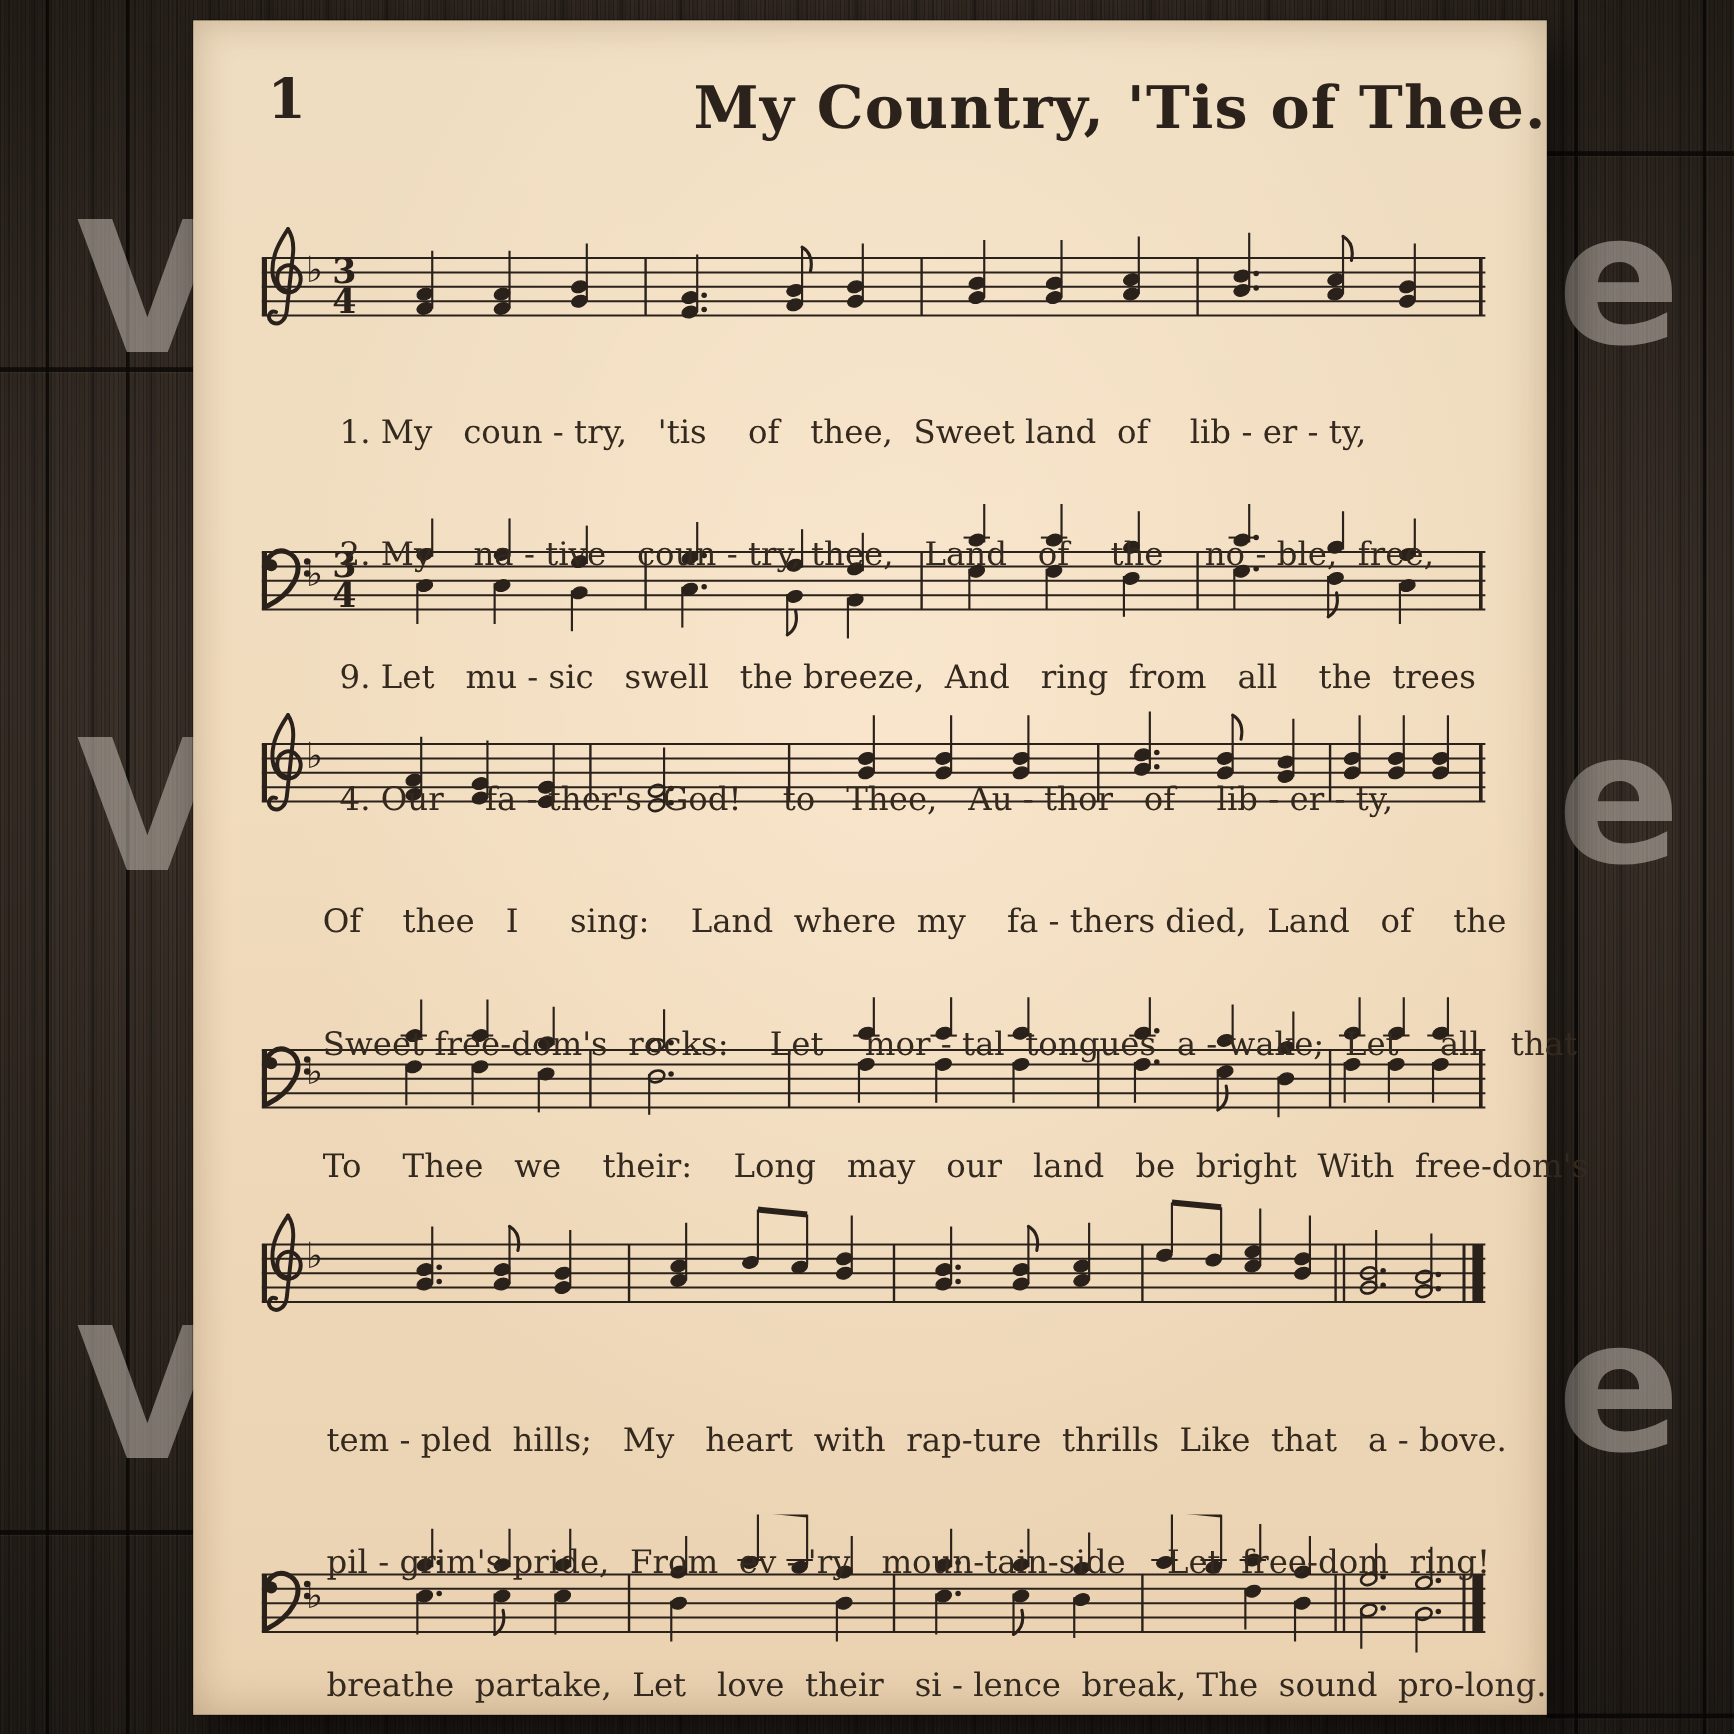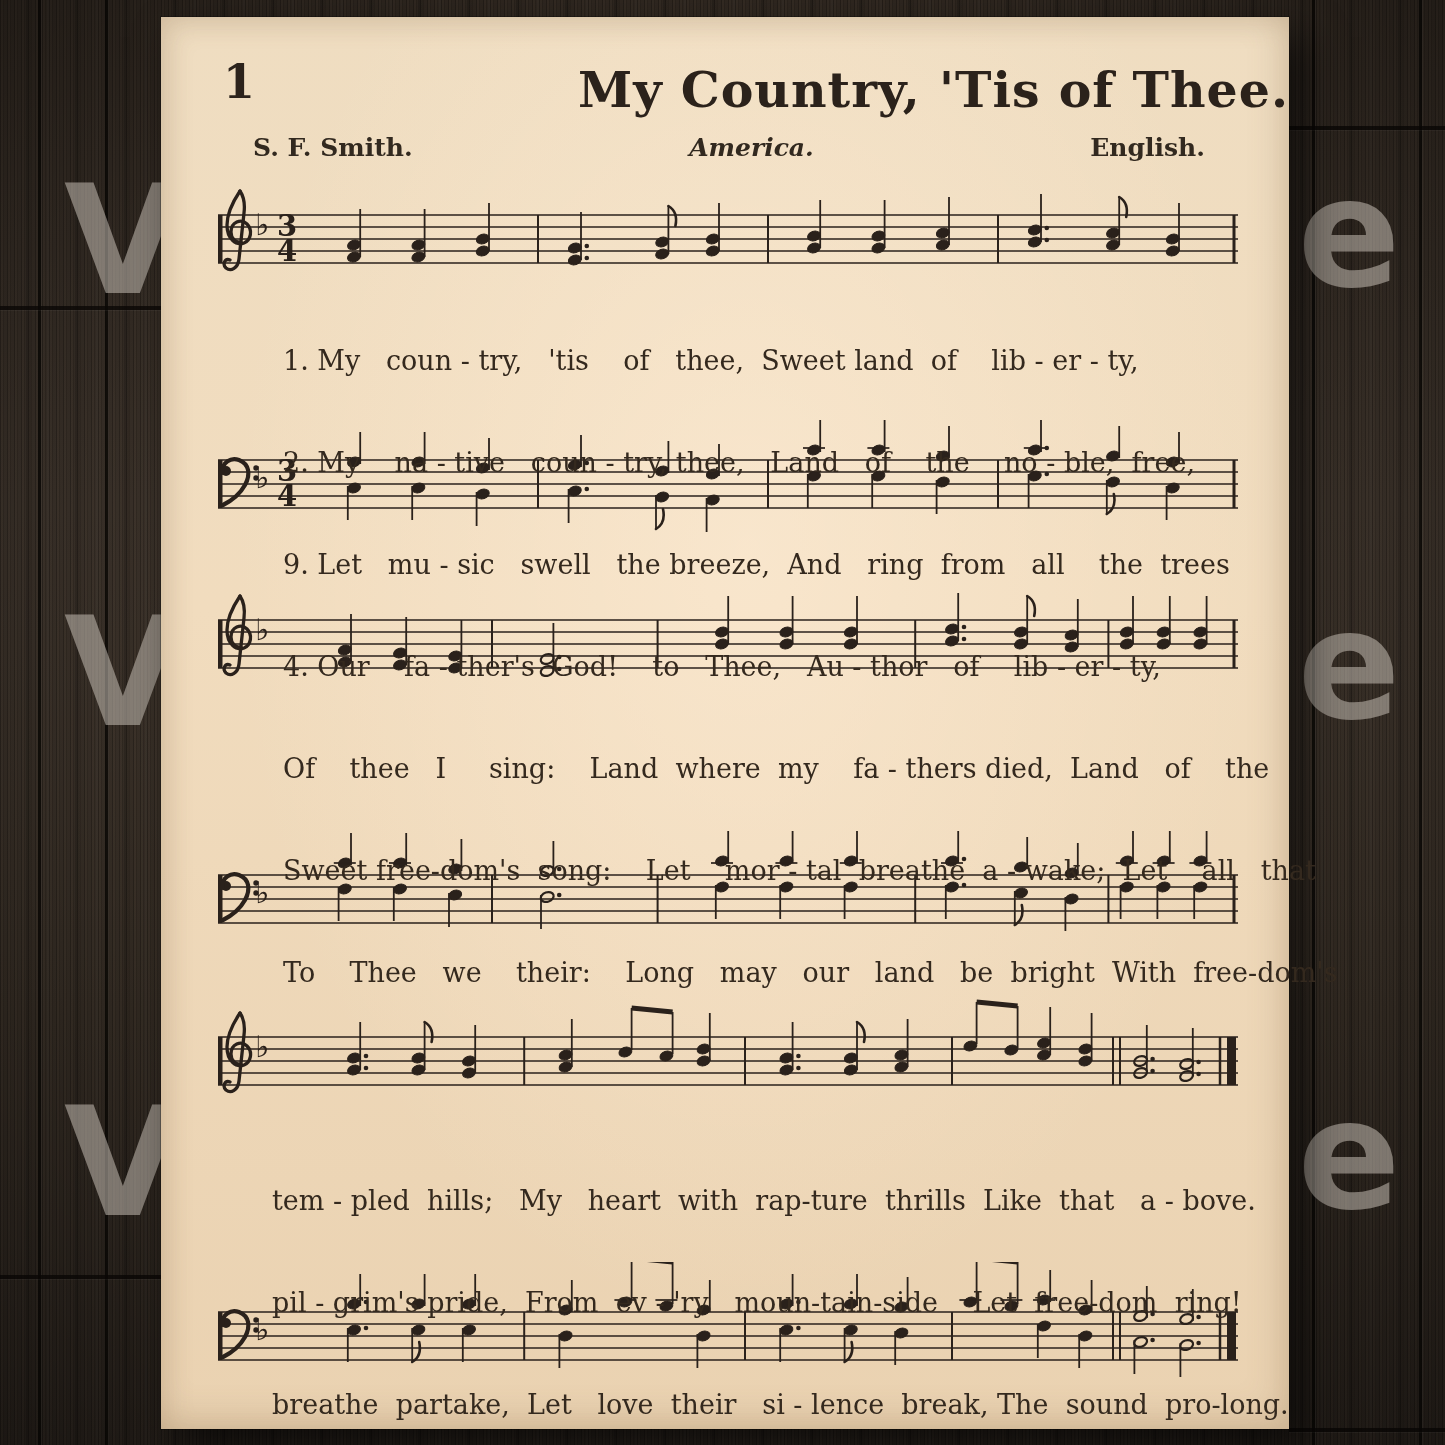--- a/index.html
+++ b/index.html
@@ -57,25 +57,20 @@
   <span class="wm" style="left:64px;top:165px">V</span>
   <span class="wm" style="left:64px;top:597px">V</span>
   <span class="wm" style="left:64px;top:1087px">V</span>
   <span class="wm" style="left:1205px;top:158px">se</span>
   <span class="wm" style="left:1205px;top:590px">se</span>
   <span class="wm" style="left:1205px;top:1080px">se</span>
 
   <div class="paper">
     <div class="page-number">1</div>
     <div class="title">My Country, 'Tis of Thee.</div>
-    <div class="credits">
-      <span>S. F. Smith.</span>
-      <span class="credit-center">America.</span>
-      <span>English.</span>
-    </div>
 
     <div class="staff-box" id="s1-treble" style="top: 148px;"><svg width="1020" height="150" viewBox="0 0 1020 150">
           <line x1="0" y1="50" x2="1020" y2="50" stroke="#2a211b" stroke-width="1.7"></line>
           <line x1="0" y1="62" x2="1020" y2="62" stroke="#2a211b" stroke-width="1.7"></line>
           <line x1="0" y1="74" x2="1020" y2="74" stroke="#2a211b" stroke-width="1.7"></line>
           <line x1="0" y1="86" x2="1020" y2="86" stroke="#2a211b" stroke-width="1.7"></line>
           <line x1="0" y1="98" x2="1020" y2="98" stroke="#2a211b" stroke-width="1.7"></line>
           <rect x="0" y="50" width="4.5" height="48" fill="#2a211b"></rect>
           <line x1="320" y1="50" x2="320" y2="98" stroke="#2a211b" stroke-width="2"></line>
           <line x1="550" y1="50" x2="550" y2="98" stroke="#2a211b" stroke-width="2"></line>
@@ -516,23 +511,23 @@
           <line x1="974.8" y1="59" x2="974.8" y2="27" stroke="#2a211b" stroke-width="1.8"></line>
           <line x1="962.3999999999999" y1="81" x2="962.3999999999999" y2="115" stroke="#2a211b" stroke-width="1.8"></line>
         </svg></div>
 
     <div class="lyrics" style="left:122px;top:259px">
       <div>1. My   coun - try,   'tis    of   thee,  Sweet land  of    lib - er - ty,</div>
       <div>2. My    na - tive   coun - try, thee,   Land   of    the    no - ble,  free,</div>
       <div>9. Let   mu - sic   swell   the breeze,  And   ring  from   all    the  trees</div>
       <div>4. Our    fa - ther's  God!    to   Thee,   Au - thor   of    lib - er - ty,</div>
     </div>
-    <div class="lyrics" style="left:122px;top:667px">
+    <div class="lyrics" style="left:108px;top:667px">
       <div>Of    thee   I     sing:    Land  where  my    fa - thers died,  Land   of    the</div>
-      <div>Sweet free-dom's  song:    Let    mor - tal  breathe  a - wake;  Let    all   that</div>
+      <div>Sweet free-dom's  rocks:    Let    mor - tal  tongues  a - wake;  Let    all   that</div>
       <div>To    Thee   we    their:    Long   may   our   land   be  bright  With  free-dom's</div>
     </div>
     <div class="lyrics" style="left:111px;top:1099px">
       <div>tem - pled  hills;   My   heart  with  rap-ture  thrills  Like  that   a - bove.</div>
       <div>pil - grim's pride,  From  ev - 'ry   moun-tain-side    Let  free-dom  ring!</div>
       <div>breathe  partake,  Let   love  their   si - lence  break, The  sound  pro-long.</div>
       
     </div>
   </div>
 </div>

